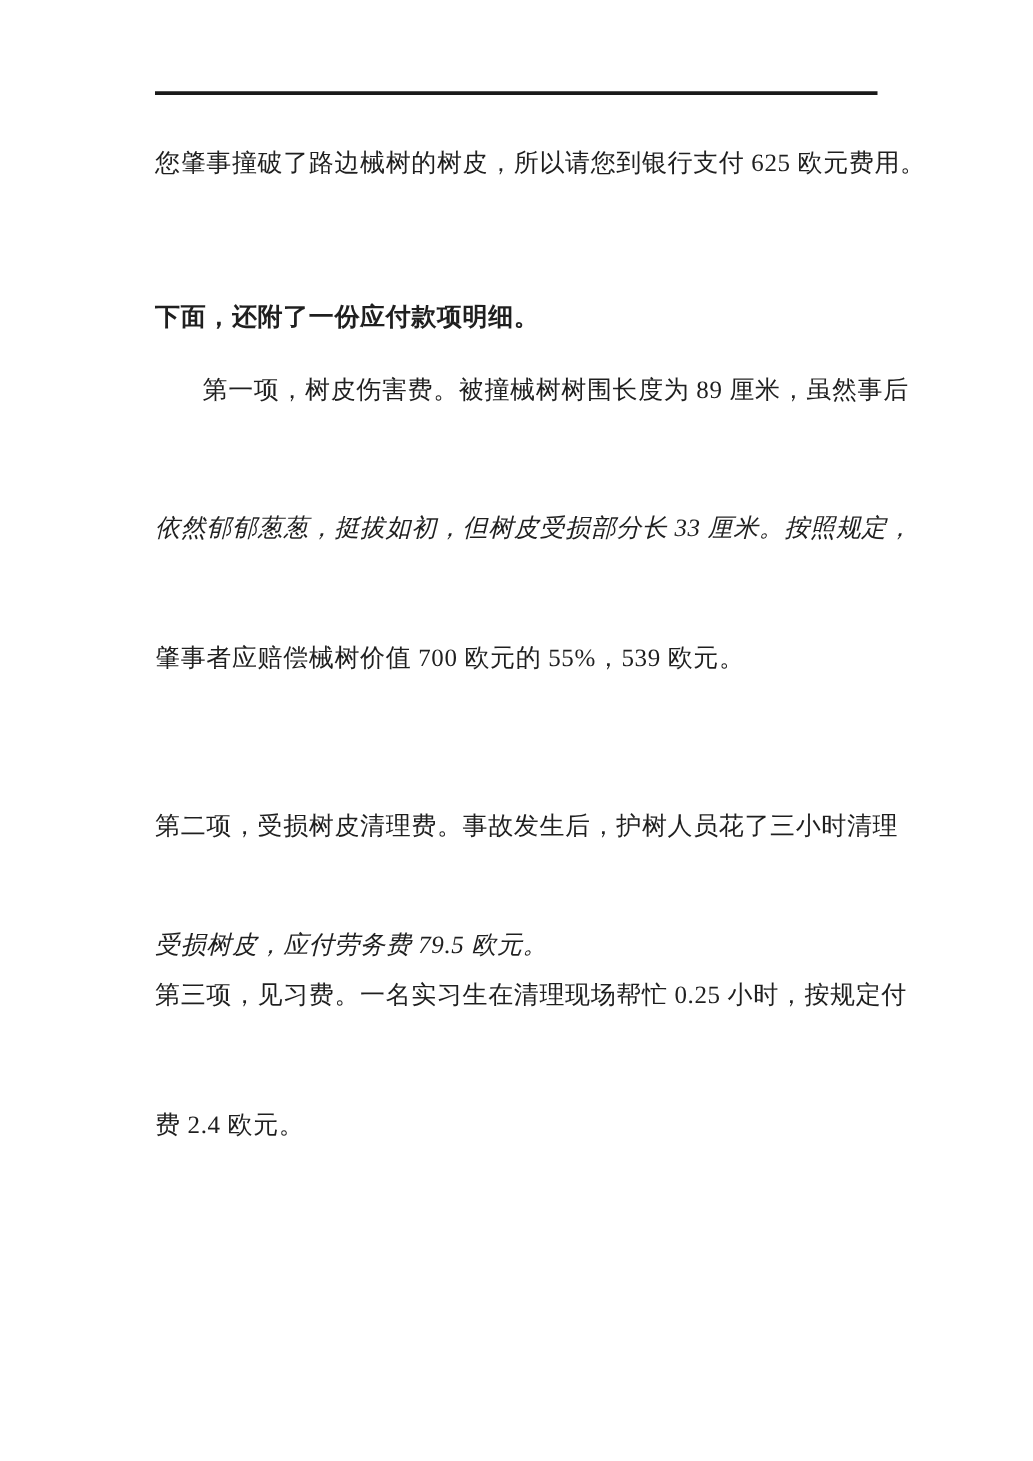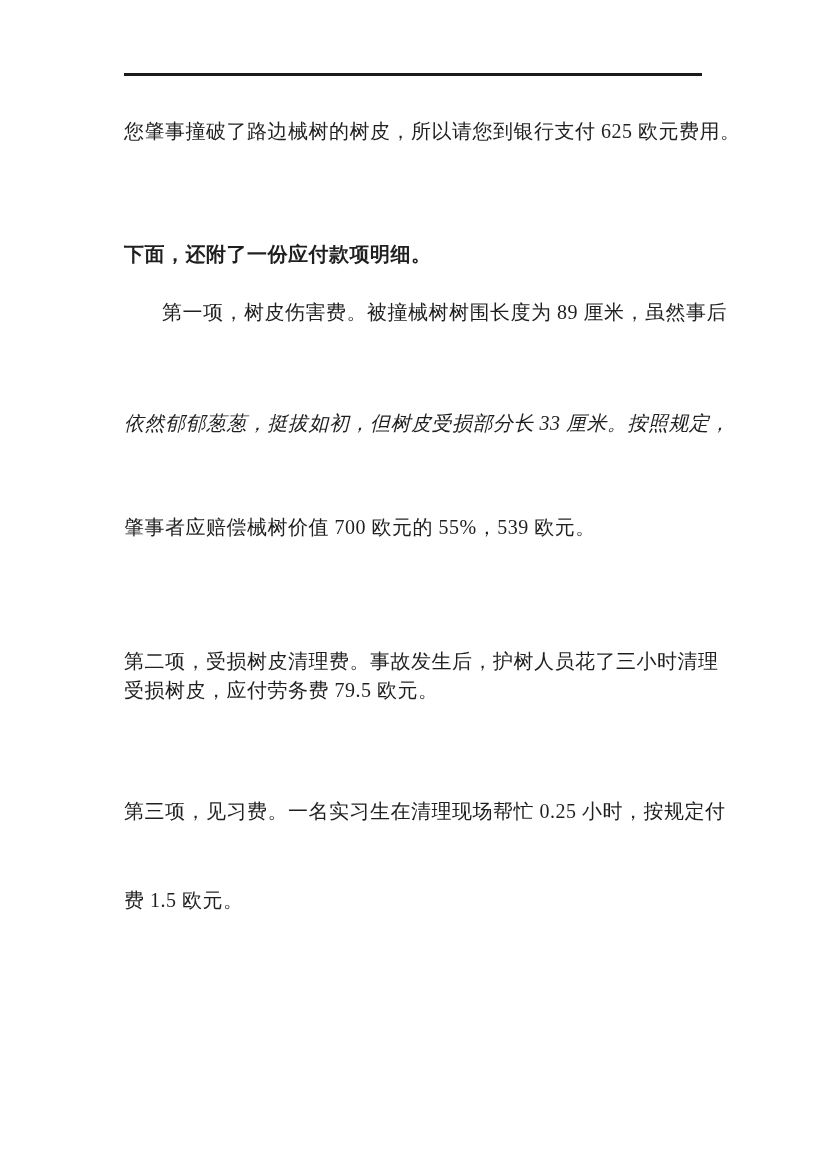--- a/index.html
+++ b/index.html
@@ -33,33 +33,33 @@
     color: var(--text-color, #1f1f1f);
     white-space: nowrap;
   }
   .text-line.indent { padding-left: 38px; }
   .l1  { top: 119px; }
   .l2  { top: 242px; font-weight: bold; }
   .l3  { top: 300px; }
   .l4  { top: 411px; font-style: italic; }
   .l5  { top: 515px; }
   .l6  { top: 601px; margin-top: 48px; }
-  .l7  { top: 678px; }
-  .l8  { top: 784px; margin-top: 15px; }
+  .l7  { top: 744px; font-style: italic; }
+  .l8  { top: 784px; }
   .l9  { top: 888px; }
   .l10 { top: 967px; }
 </style>
 </head>
 <body>
 
 <div class="page">
   <div class="divider"></div>
 
   <div class="text-line l1">您肇事撞破了路边械树的树皮，所以请您到银行支付 625 欧元费用。</div>
   <div class="text-line l2">下面，还附了一份应付款项明细。</div>
   <div class="text-line l3 indent">第一项，树皮伤害费。被撞械树树围长度为 89 厘米，虽然事后</div>
   <div class="text-line l4">依然郁郁葱葱，挺拔如初，但树皮受损部分长 33 厘米。按照规定，</div>
   <div class="text-line l5">肇事者应赔偿械树价值 700 欧元的 55%，539 欧元。</div>
   <div class="text-line l6">第二项，受损树皮清理费。事故发生后，护树人员花了三小时清理</div>
   <div class="text-line l7">受损树皮，应付劳务费 79.5 欧元。</div>
   <div class="text-line l8">第三项，见习费。一名实习生在清理现场帮忙 0.25 小时，按规定付</div>
-  <div class="text-line l9">费 1.5 欧元。</div>
+  <div class="text-line l9">费 2.4 欧元。</div>
 </div>
 
 </body></html>

